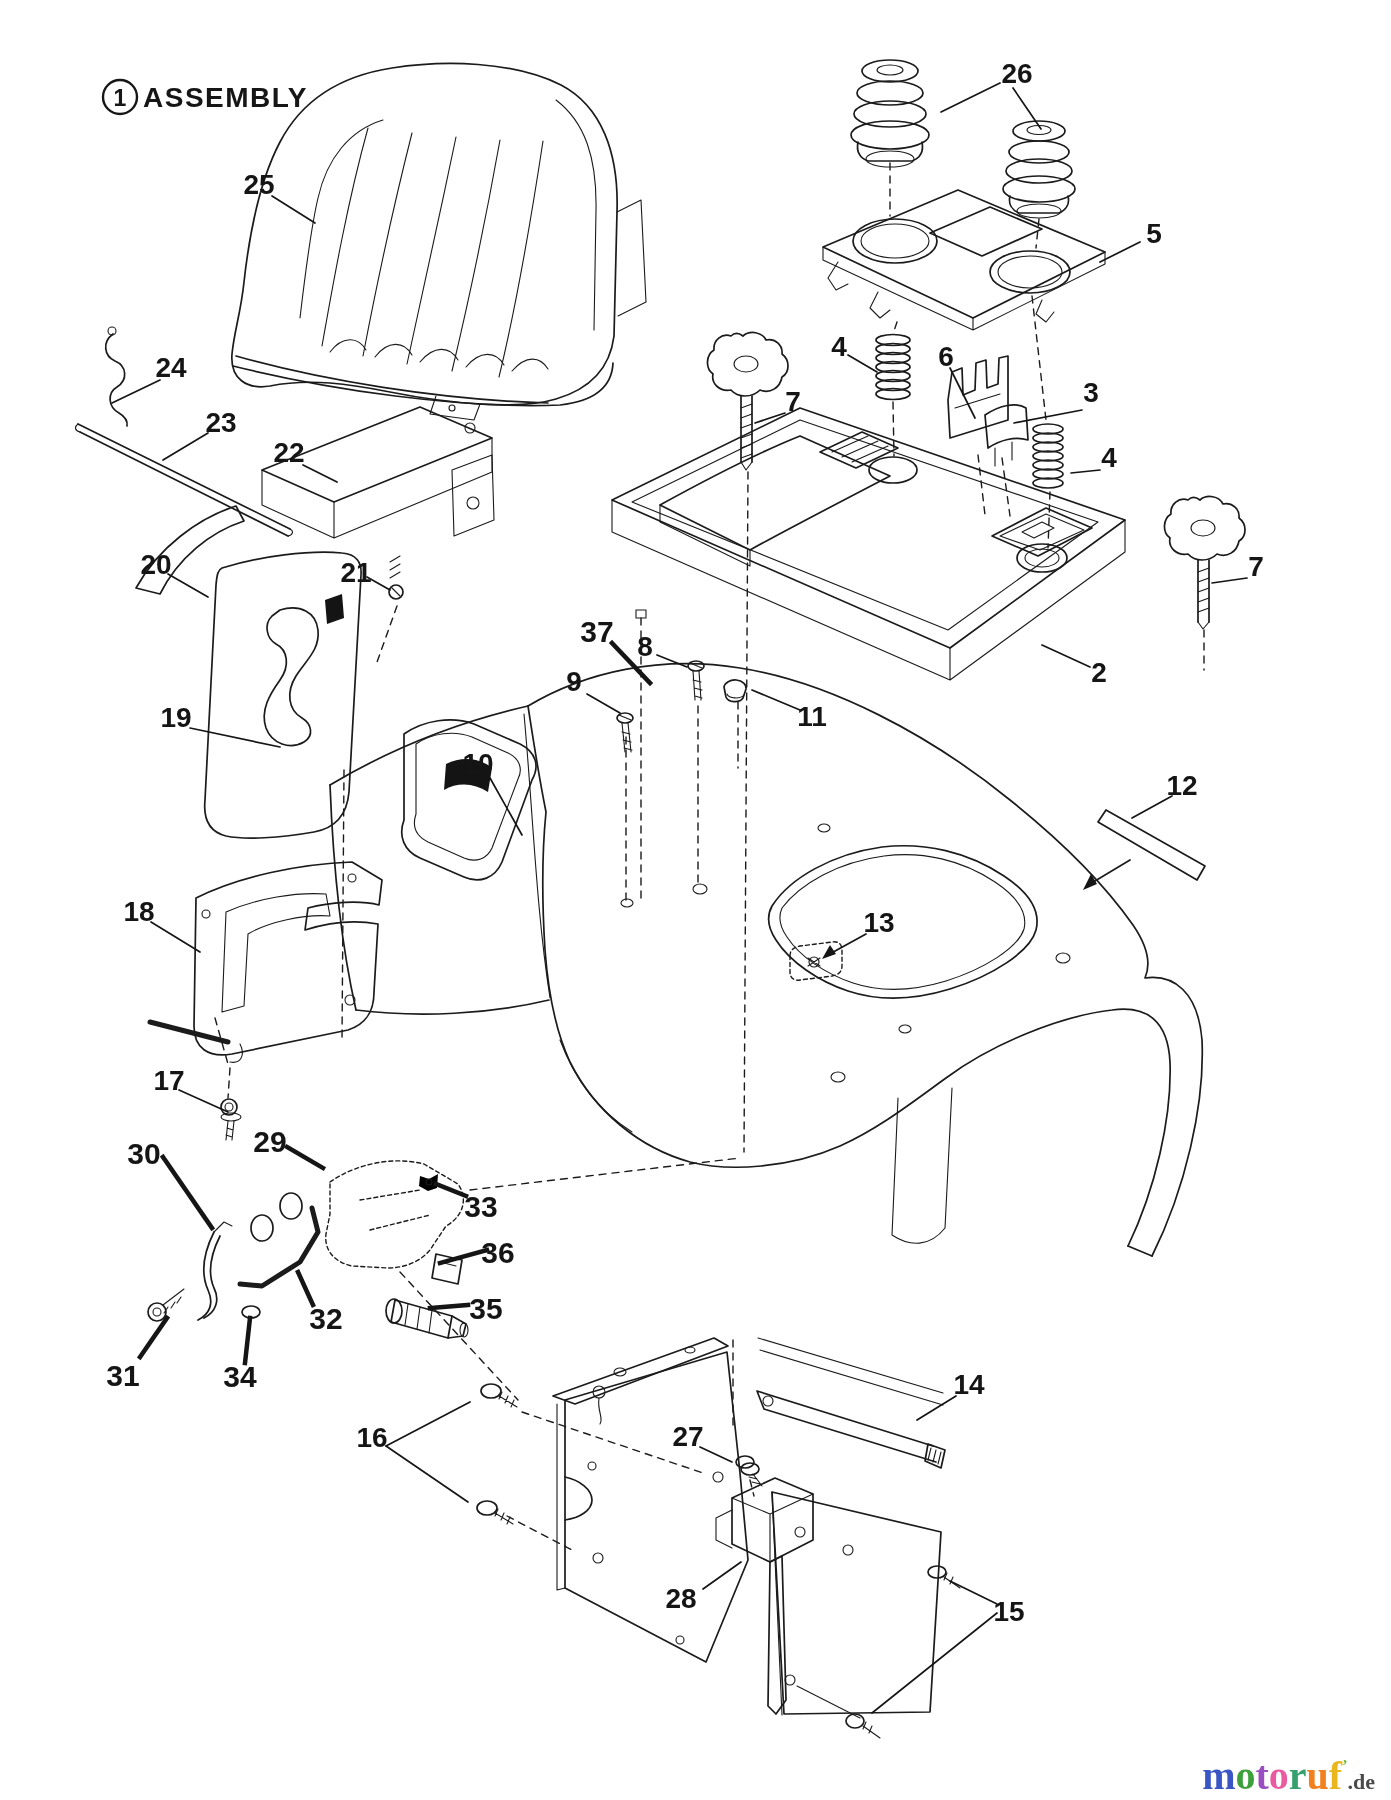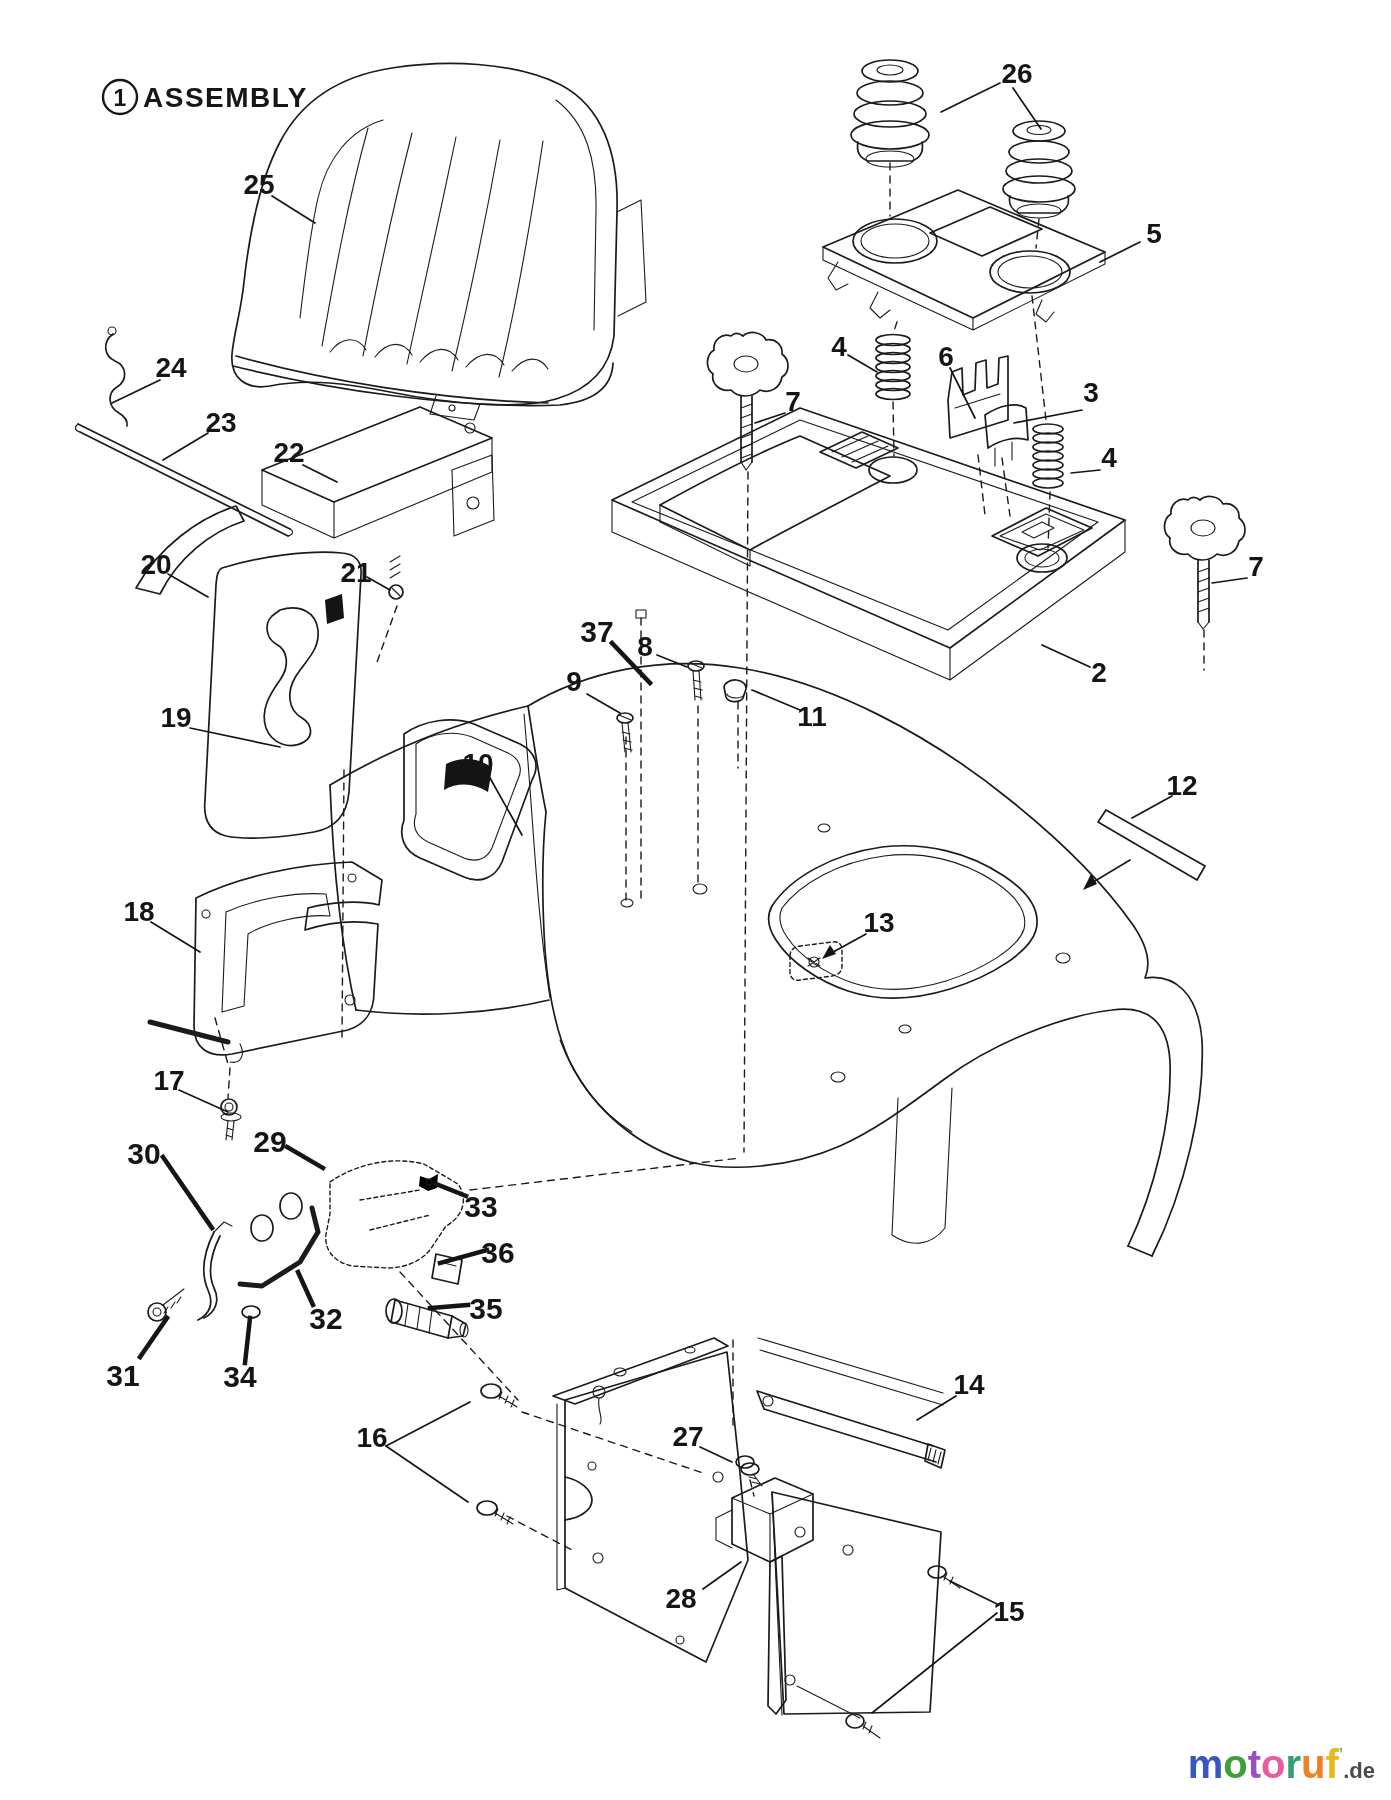--- a/index.html
+++ b/index.html
@@ -16,21 +16,21 @@
   
   .plabel{font:700 28px "Liberation Sans",sans-serif;fill:#151515;text-anchor:middle;dominant-baseline:central;}
   .plabel.bold{font-weight:900;font-size:30px;}
   .leader{stroke:#151515;stroke-width:1.7;stroke-linecap:round;}
   .leader.bold{stroke-width:4.5;stroke-linecap:square;}
   .arrowhead{fill:#151515;stroke:none;}
   .title-badge{fill:none;stroke:#161616;stroke-width:2.4;}
   .title-num{font:700 23px "Liberation Sans",sans-serif;fill:#161616;text-anchor:middle;dominant-baseline:central;}
   .title-text{font:800 28px "Liberation Sans",sans-serif;fill:#161616;letter-spacing:1.5px;dominant-baseline:central;}
   
-  .logo{position:absolute;right:16px;bottom:16px;font-family:Liberation Sans, sans-serif;
+  .logo{position:absolute;right:16px;bottom:4px;font-family:Liberation Serif, serif;
         font-weight:700;font-size:40px;line-height:1;white-space:nowrap;text-align:center;}
   .logo .tick{font-size:16px;vertical-align:18px;font-weight:700;}
   .logo .de{font-size:22px;font-weight:700;}
 </style>
 </head>
 <body>
 
 <div class="canvas">
 <svg id="diagram" width="1391" height="1800" viewBox="0 0 1391 1800" xmlns="http://www.w3.org/2000/svg">
 

